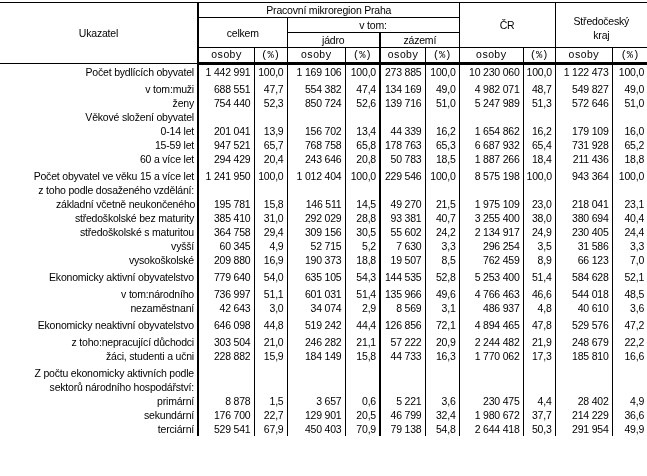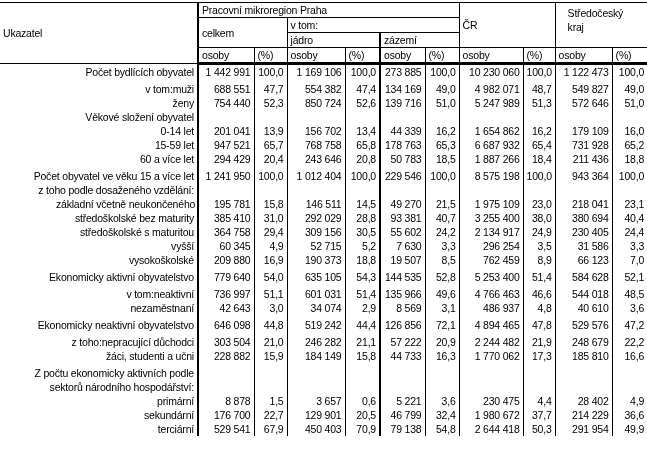--- a/index.html
+++ b/index.html
@@ -1,20 +1,20 @@
 <!DOCTYPE html>
 <html><head>
 <meta charset="utf-8">
 <style>
   html, body { margin:0; padding:0; background:#fff; }
   body { width:647px; height:476px; overflow:hidden; font-family:"Liberation Sans", sans-serif; font-size:10.5px; color:#000; letter-spacing:-0.2px; }
   table { border-collapse:collapse; table-layout:fixed; width:647px; position:absolute; left:0; top:2px; }
   td { padding:0 3px; white-space:nowrap; overflow:hidden; line-height:14px; }
-  .hd td { text-align:left; border:1px solid #000; height:14px; }
-  thead tr.r4 td { border-bottom:3px solid #000; }
+  .hd td { text-align:center; border:1px solid #000; height:14px; }
+  thead tr.r4 td { border-bottom:3px solid #000;font-family:Liberation Mono, monospace; }
   .lbl { text-align:right; }
   .num { text-align:right; border-left:1px solid #000; }
   .thick { border-left:2px solid #000 !important; }
   .i1 { padding-left:56px; }
   .vt { display:inline-block; width:33px; }
   tr.gap td { padding-top:3px; }
   tbody td { height:14px; }
 </style>
 </head>
 <body>
@@ -31,21 +31,21 @@
     <col style="width:64px">
       <col style="width:32px">
       <col style="width:57px">
       <col style="width:35px">
   </colgroup>
   <thead class="hd">
     <tr>
       <td rowspan="4" style="border-left:none">Ukazatel</td>
       <td colspan="6" class="thick">Pracovní mikroregion Praha</td>
       <td colspan="2" rowspan="3">ČR</td>
-      <td colspan="2" rowspan="3" style="white-space:normal;vertical-align:top;padding:3px 12px 0;border-right:none">Středočeský kraj</td>
+      <td colspan="2" rowspan="3" style="white-space:normal;vertical-align:top;padding:11px 12px 0;border-right:none">Středočeský kraj</td>
     </tr>
     <tr>
       <td colspan="2" rowspan="2" class="thick">celkem</td>
       <td colspan="4">v tom:</td>
     </tr>
     <tr>
       <td colspan="2">jádro</td>
       <td colspan="2" class="thick">zázemí</td>
     </tr>
     <tr class="r4">
@@ -251,21 +251,21 @@
         <td class="num">635 105</td>
         <td class="num">54,3</td>
         <td class="num thick">144 535</td>
         <td class="num">52,8</td>
         <td class="num">5 253 400</td>
         <td class="num">51,4</td>
         <td class="num">584 628</td>
         <td class="num">52,1</td>
       </tr>
       <tr class="gap">
-        <td class="lbl"><span class="vt">v tom:</span><span>neaktivní</span></td>
+        <td class="lbl"><span class="vt">v tom:</span><span>národního</span></td>
         <td class="num thick">736 997</td>
         <td class="num">51,1</td>
         <td class="num">601 031</td>
         <td class="num">51,4</td>
         <td class="num thick">135 966</td>
         <td class="num">49,6</td>
         <td class="num">4 766 463</td>
         <td class="num">46,6</td>
         <td class="num">544 018</td>
         <td class="num">48,5</td>

